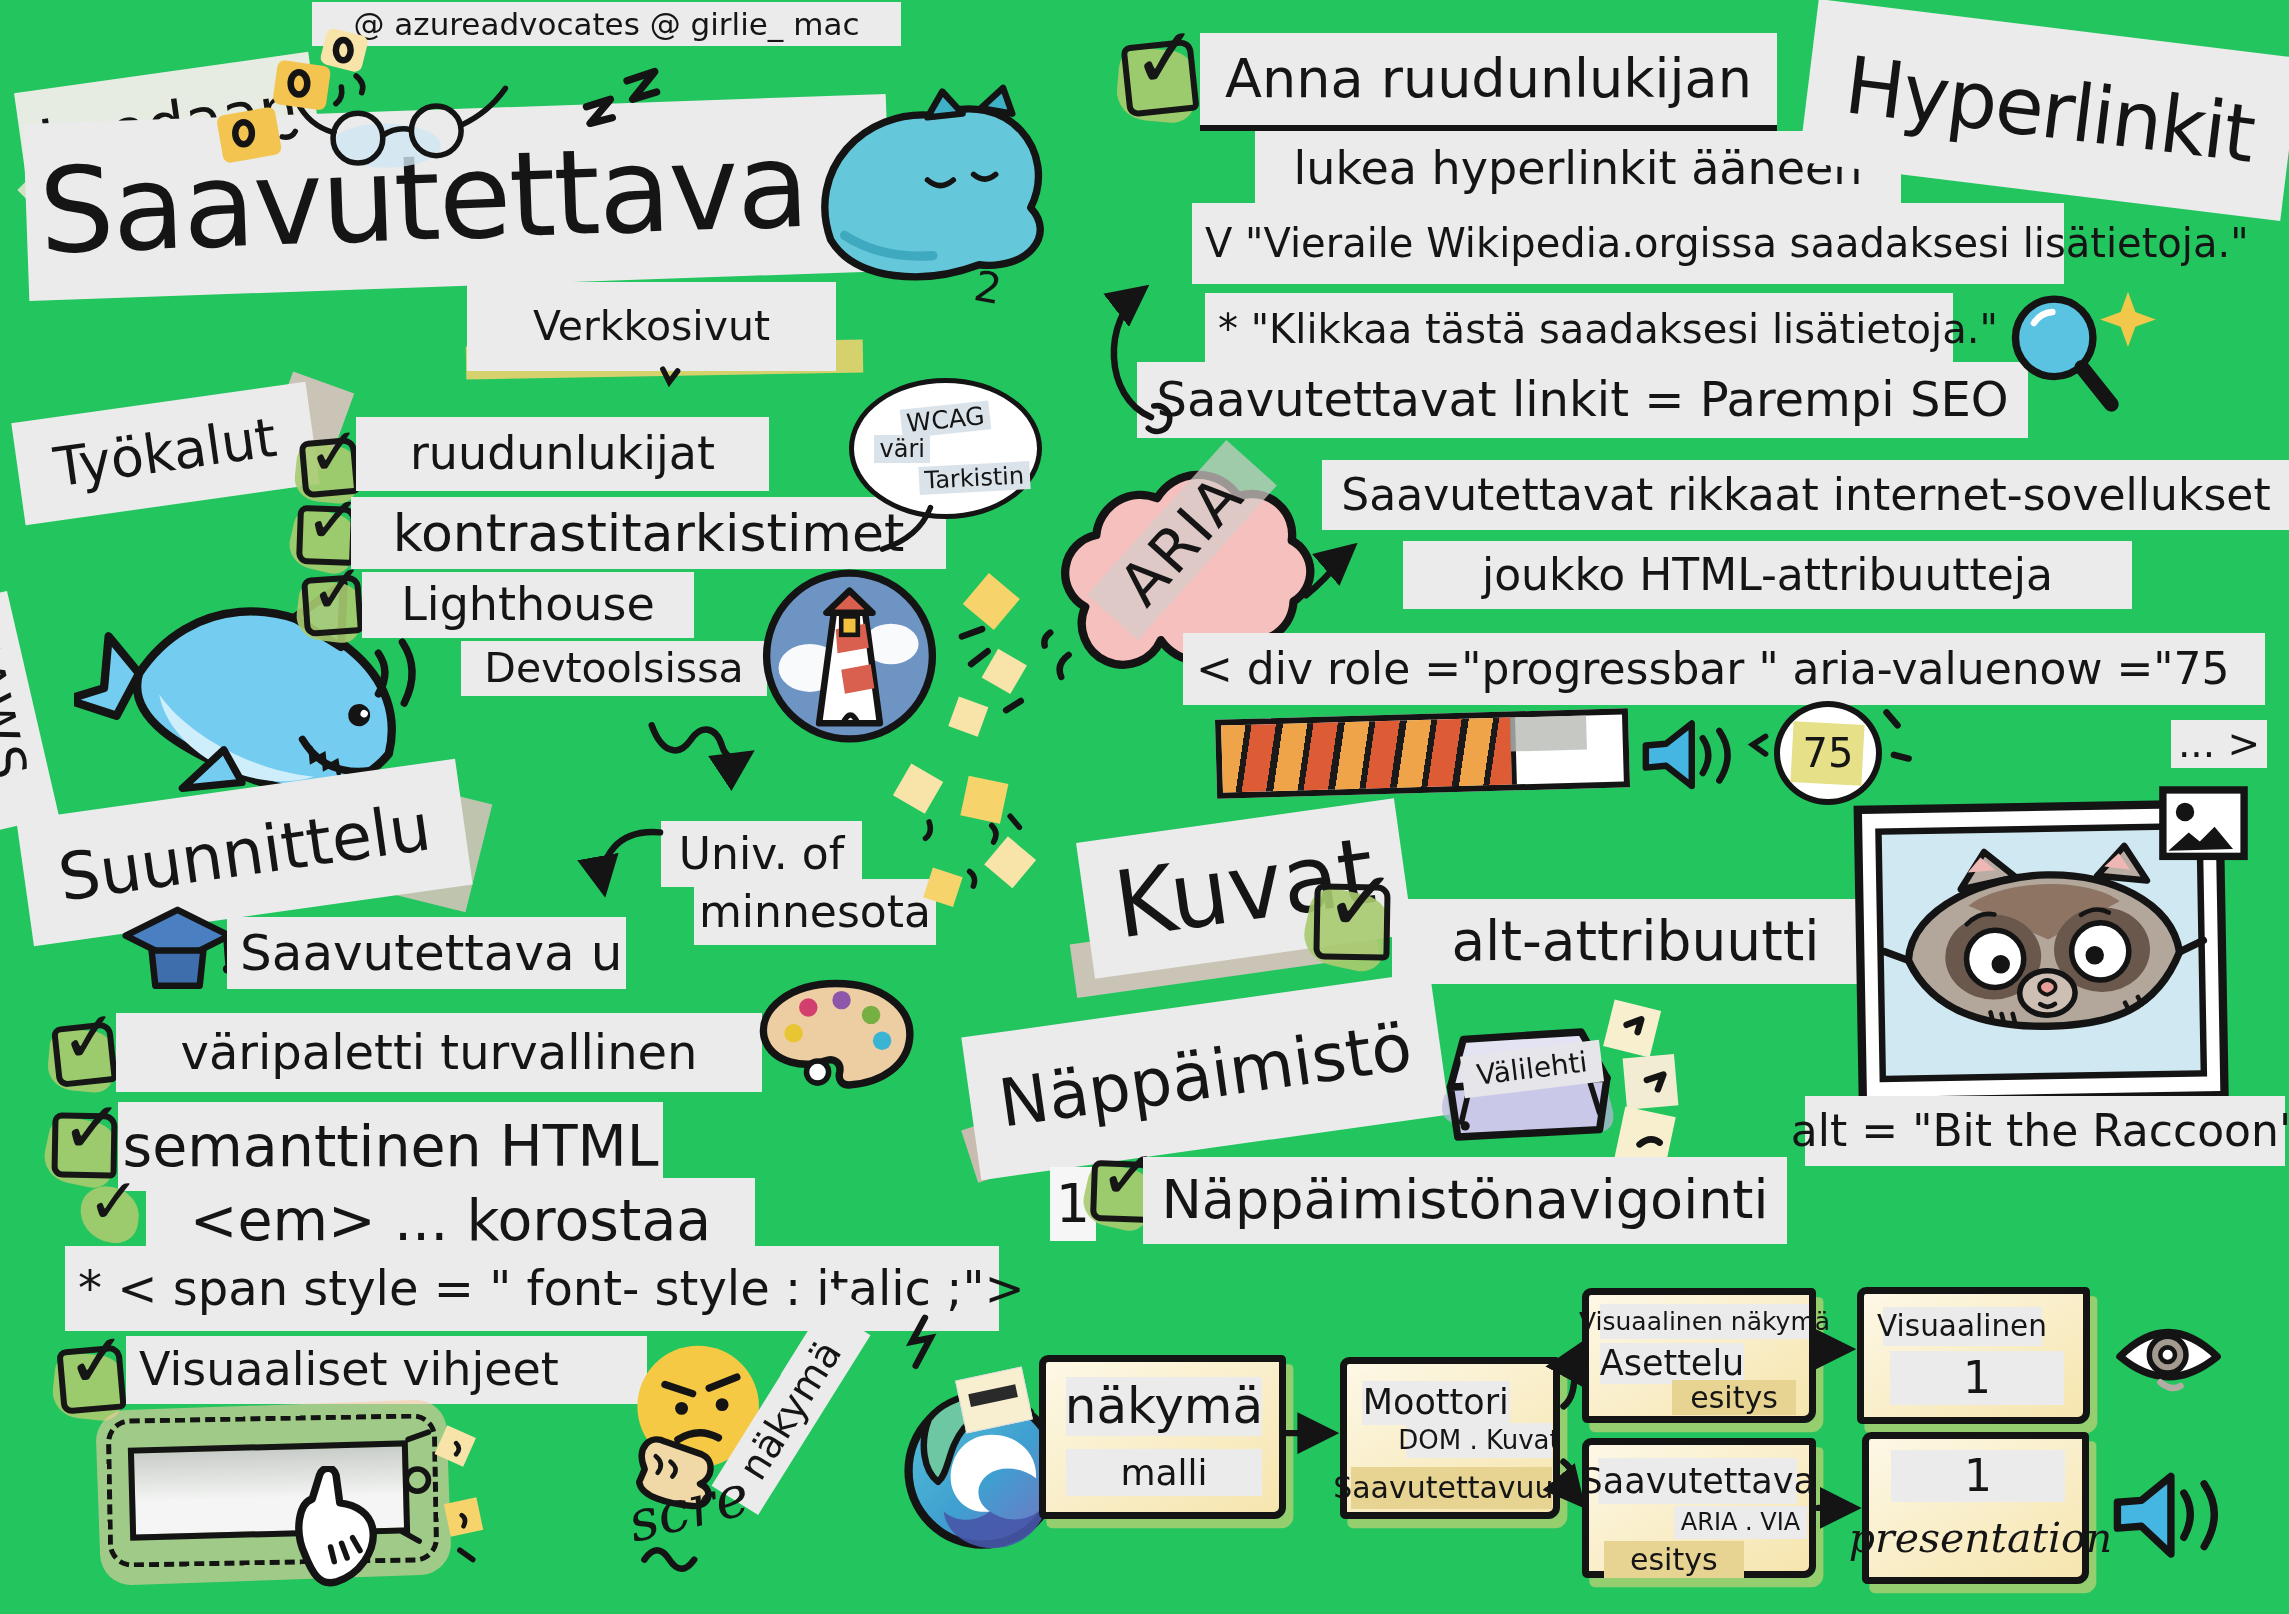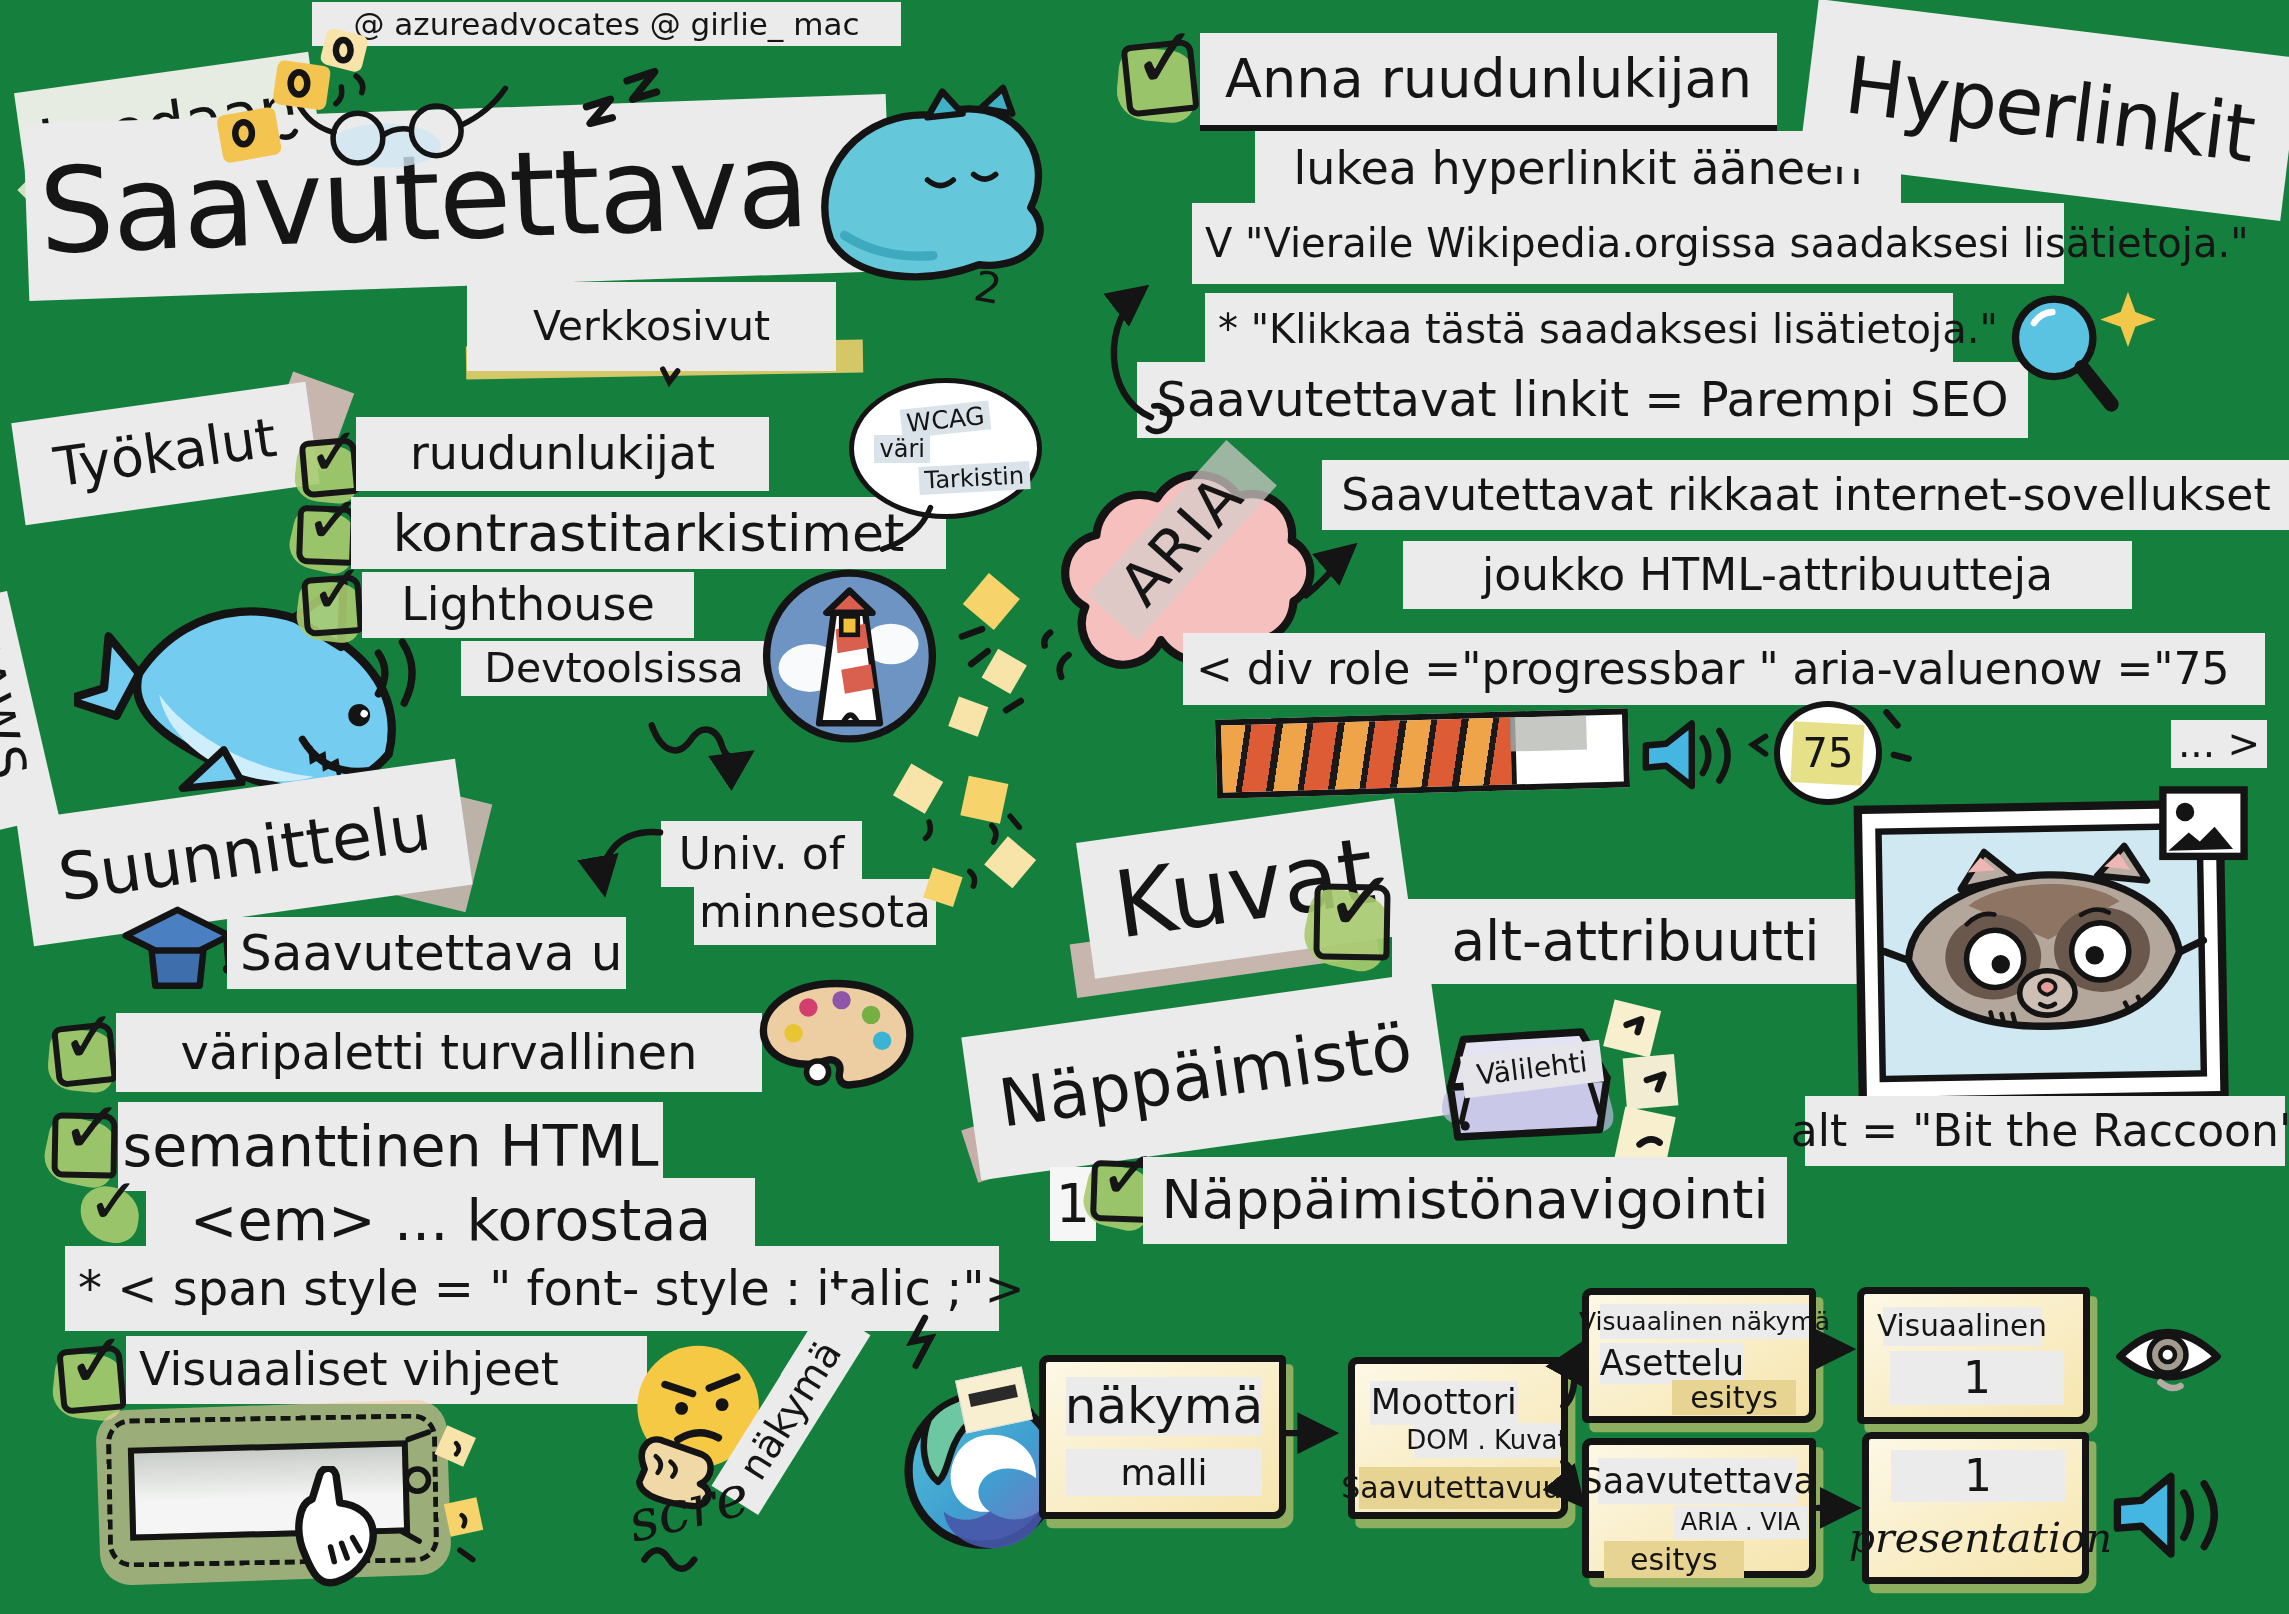--- a/index.html
+++ b/index.html
@@ -1,16 +1,16 @@
 <!DOCTYPE html>
 <html style="font-size:14.8px"><head>
 <meta charset="utf-8">
 <style>
   html,body{margin:0;padding:0;background:#fff;}
-  #canvas{position:relative;width:2290px;height:1614px;background:#15803d;overflow:hidden;
+  #canvas{position:relative;width:2290px;height:1614px;background:#22c55e;overflow:hidden;
           font-family:"DejaVu Sans","Liberation Sans",sans-serif;color:#151515;}
   .l{position:absolute;background:#ebebeb;color:#151515;display:flex;align-items:center;justify-content:center;
      white-space:nowrap;line-height:1.04;padding:1.8px 13px;box-sizing:border-box;}
   .left{justify-content:flex-start;}
   .t{background:transparent;padding:0;}
   .y{background:#e7d492;}
   .hand{font-family:"DejaVu Serif","Liberation Serif",serif;font-style:italic;}
   .swash{position:absolute;}
   .chk{position:absolute;}
   .chk i,.chk b{position:absolute;display:block;}
@@ -335,21 +335,21 @@
     <path d="M96,152 C120,168 146,160 158,142 C152,178 118,198 84,190 C60,184 48,168 46,152 C60,164 80,164 96,152 Z" fill="#4656a8" opacity=".9"></path>
   </svg>
   <div class="note" style="left:960px;top:1373px;width:66px;height:52px;transform:rotate(-12deg);border:0.9px solid #ddd;">
     <span style="display:block;margin:14.8px 9.2px;height:13px;background:#2a2a2a;"></span>
   </div>
 
   <div class="fbox" style="left:1039px;top:1355px;width:247px;height:164px;">
     <div class="l" style="left:20px;top:14.8px;width:196px;height:59px;font-size:50px;">näkymä</div>
     <div class="l" style="left:20px;top:87px;width:196px;height:47px;font-size:36px;">malli</div>
   </div>
-  <div class="fbox" style="left:1340px;top:1357px;width:220px;height:162px;margin-left:8px;">
+  <div class="fbox" style="left:1340px;top:1357px;width:220px;height:162px;">
     <div class="l" style="left:14.8px;top:16.6px;width:148px;height:44px;font-size:35px;">Moottori</div>
     <div class="l" style="left:59px;top:59px;width:146px;height:35px;font-size:26px;">DOM . Kuvat</div>
     <div class="l y" style="left:3.7px;top:103px;width:201px;height:42px;font-size:30px;">Saavutettavuus</div>
   </div>
   <div class="fbox" style="left:1582px;top:1288px;width:234px;height:135px;">
     <div class="l" style="left:11px;top:9.2px;width:209px;height:35px;font-size:25px;">Visuaalinen näkymä</div>
     <div class="l" style="left:11px;top:48px;width:144px;height:41px;font-size:35px;">Asettelu</div>
     <div class="l y" style="left:83px;top:85px;width:124px;height:35px;font-size:30px;">esitys</div>
   </div>
   <div class="fbox" style="left:1857px;top:1287px;width:233px;height:137px;">

